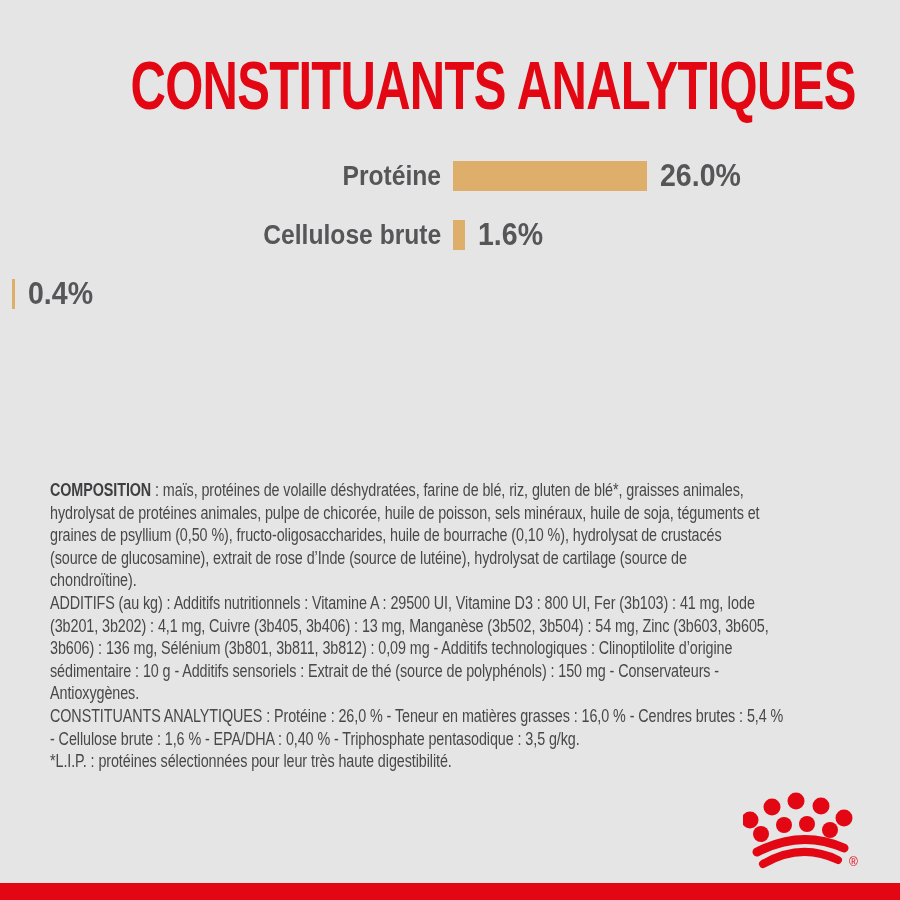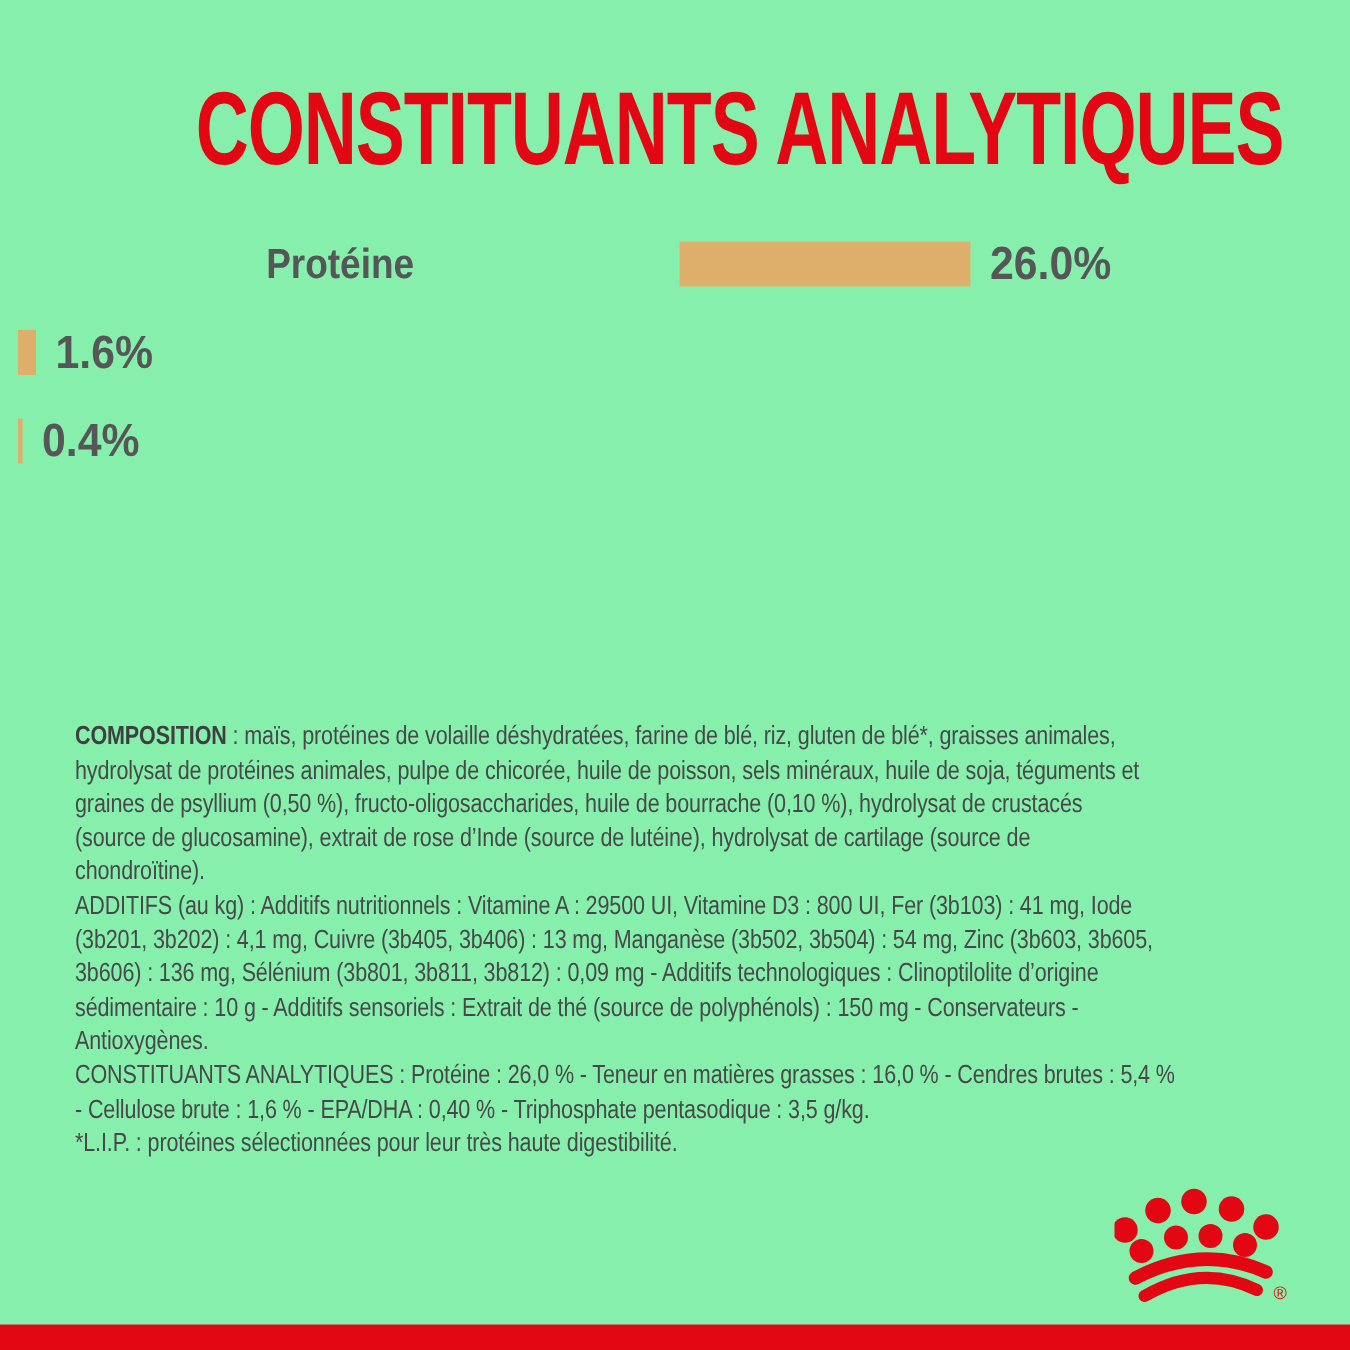--- a/index.html
+++ b/index.html
@@ -1,27 +1,27 @@
 <!DOCTYPE html>
 <html><head>
 <meta charset="utf-8">
 <style>
   html,body{margin:0;padding:0;background:#ffffff;}
-  .canvas{position:relative;width:900px;height:900px;background:#86efac;overflow:hidden;
+  .canvas{position:relative;width:900px;height:900px;background:#e5e5e5;overflow:hidden;
           font-family:"Liberation Sans",sans-serif;}
 
   
   .title{position:absolute;top:46px;left:0;width:900px;text-align:center;
          font-size:69px;font-weight:bold;color:#e30613;letter-spacing:-1px;
          transform:scaleX(0.71);transform-origin:450px 0;white-space:nowrap;}
 
   
   .chart{position:absolute;top:146px;left:0;width:900px;}
   .crow{display:flex;align-items:center;height:59px;}
-  .clabel{width:441px;text-align:center;color:#565659;font-weight:bold;font-size:28px;
+  .clabel{width:441px;text-align:right;color:#565659;font-weight:bold;font-size:28px;
           white-space:nowrap;}
   .clabel span{display:inline-block;transform:scaleX(0.88);transform-origin:100% 50%;}
   .cbar{margin-left:12px;height:30px;background:#ddaf6b;flex:0 0 auto;}
   .cval{margin-left:13px;color:#565659;font-weight:bold;font-size:31px;white-space:nowrap;
         transform:scaleX(0.92);transform-origin:0 50%;}
 
   
   .textblock{position:absolute;top:479px;left:50px;width:1100px;
              transform:scaleX(0.82);transform-origin:0 0;
              font-size:17.5px;line-height:22.6px;color:#48484a;letter-spacing:-0.1px;}
@@ -41,20 +41,21 @@
 
   <div class="title">CONSTITUANTS ANALYTIQUES</div>
 
   <div class="chart">
     <div class="crow">
       <div class="clabel"><span>Protéine</span></div>
       <div class="cbar" style="width: 194px;"></div>
       <div class="cval">26.0%</div>
     </div>
     <div class="crow">
+      <div class="clabel"><span>Cellulose brute</span></div>
       <div class="cbar" style="width: 12px;"></div>
       <div class="cval">1.6%</div>
     </div>
     <div class="crow">
       <div class="cbar" style="width: 3px;"></div>
       <div class="cval">0.4%</div>
     </div>
   </div>
 
   <div class="textblock"><b>COMPOSITION</b><span class="rest"> : maïs, protéines de volaille déshydratées, farine de blé, riz, gluten de blé*, graisses animales,

